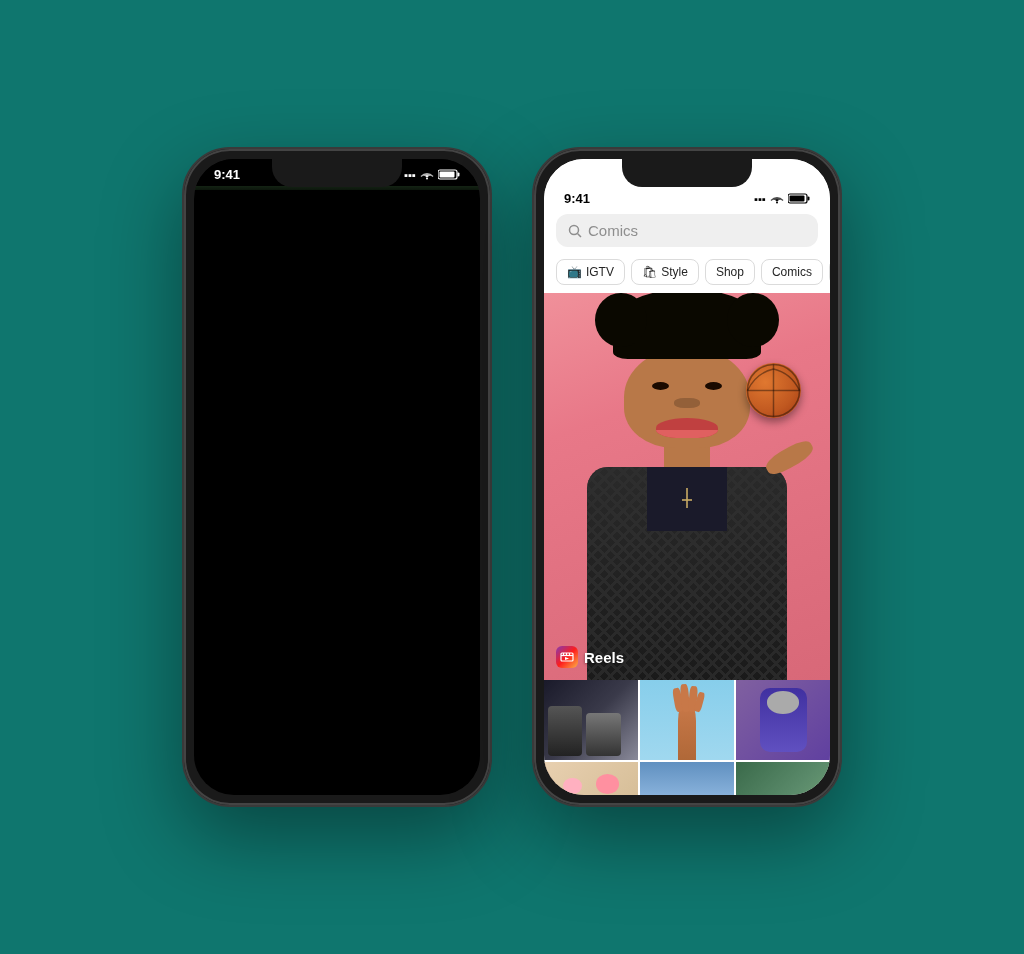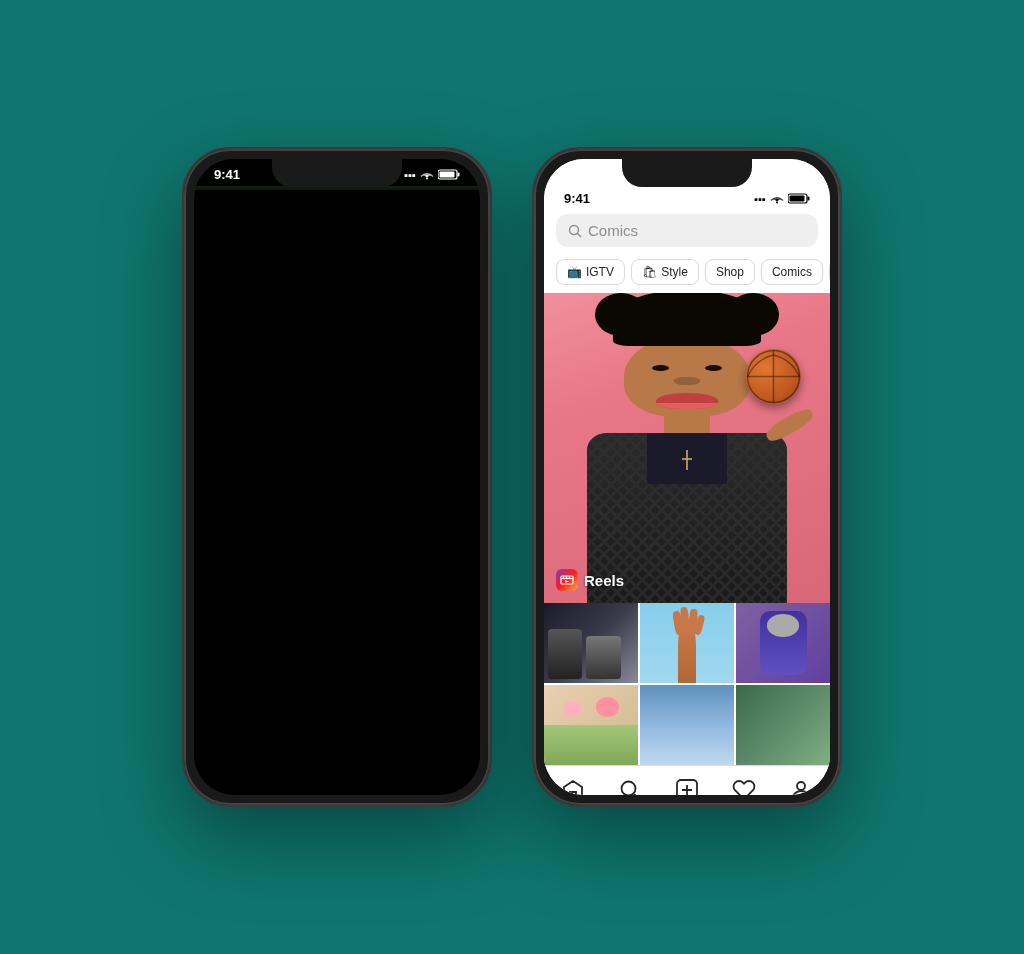--- a/index.html
+++ b/index.html
@@ -204,21 +204,21 @@
       gap: 4px;
     }
     .category-chip-icon {
       font-size: 12px;
     }
 
     
     .featured-reels {
       flex: 0 0 auto;
       position: relative;
-      height: 310px;
+      height: 387px;
       background: linear-gradient(135deg, #e8a0b0 0%, #f0b8c0 20%, #f8c8d0 40%, #e090a8 60%, #d080a0 100%);
       overflow: hidden;
     }
     .reels-badge {
       position: absolute;
       bottom: 12px;
       left: 12px;
       display: flex;
       align-items: center;
       gap: 6px;

